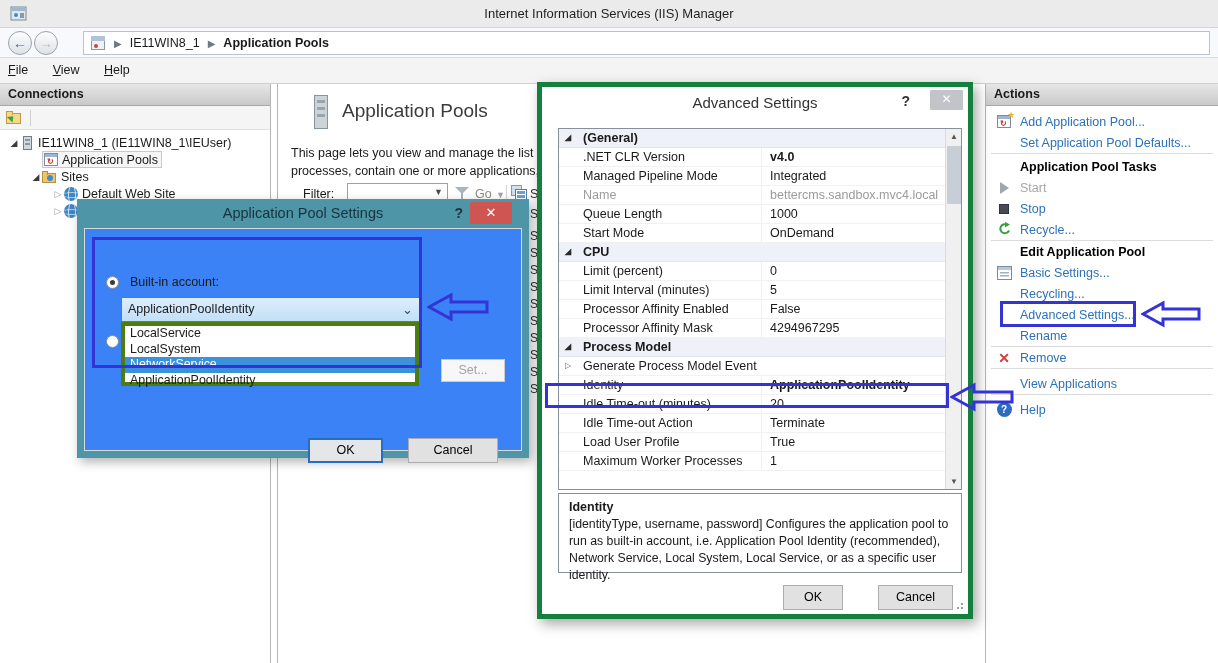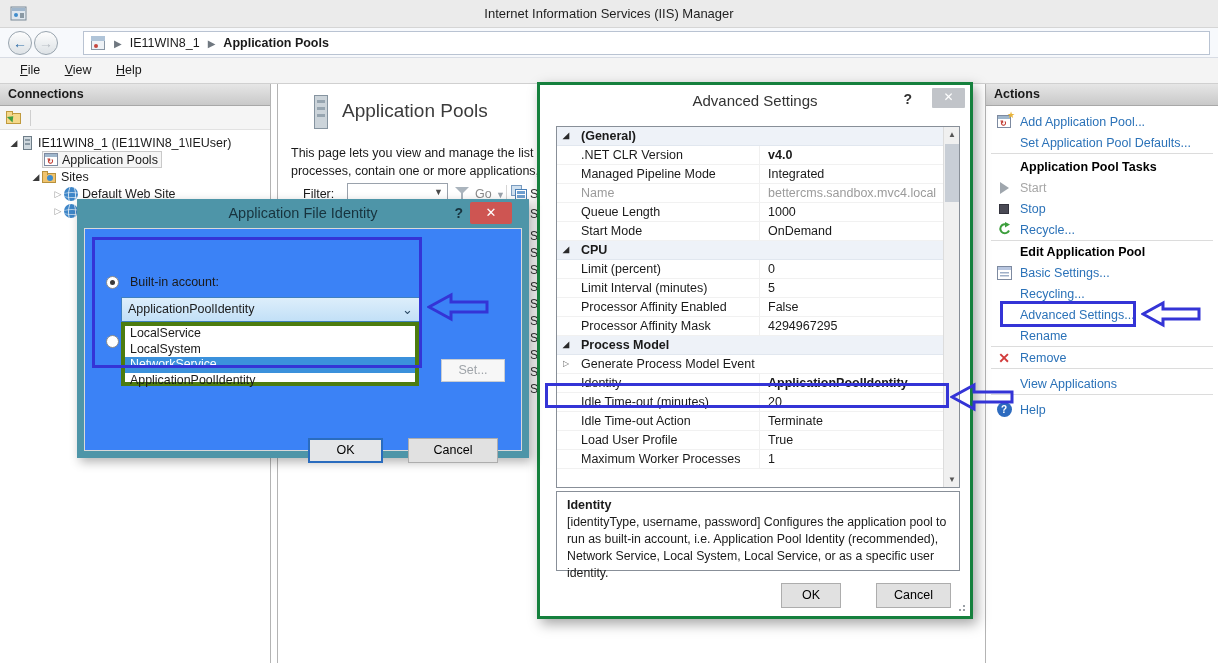--- a/index.html
+++ b/index.html
@@ -19,21 +19,21 @@
   .addressbox { position:absolute; left:83px; top:3px; width:1127px; height:24px; background:#fff; border:1px solid #b9c3d2; display:flex; align-items:center; padding-left:6px; }
   .crumb-chev { color:#707880; font-size:10px; margin:0 8px; }
   .crumb { color:#1a1a1a; }
   .crumb.current { font-weight:bold; }
   .doc-icon { width:16px; height:16px; position:relative; display:inline-block; }
   .doc-icon .b { position:absolute; inset:1px; background:#eef2f6; border:1px solid #8a97a5; }
   .doc-icon .t { position:absolute; left:1px; right:1px; top:1px; height:5px; background:#b0c4d8; }
   .doc-icon .d { position:absolute; left:4px; top:9px; width:4px; height:4px; background:#c6473f; border-radius:50%; }
 
   .menubar { position:absolute; left:0; top:58px; width:1218px; height:26px; background:#f4f4f4; border-bottom:1px solid #d0d0d0; }
-  .menu-item { display:inline-block; margin-left:20px; line-height:25px; color:#1a1a1a; }
+  .menu-item { display:inline-block; margin-left:8px; line-height:25px; color:#1a1a1a; }
   .menu-item::first-letter { text-decoration:underline; }
   .menu-item + .menu-item { margin-left:21px; }
 
   
   .panel-header { height:22px; background:linear-gradient(#e6e6e6,#c9c9c9); border-bottom:1px solid #a8a8a8; font-weight:bold; line-height:21px; padding-left:8px; }
 
   .left-panel { position:absolute; left:0; top:84px; width:271px; height:579px; background:#fff; border-right:1px solid #b4b4b4; }
   .conn-toolbar { height:24px; background:#f5f5f5; border-bottom:1px solid #e2e2e2; display:flex; align-items:center; padding-left:6px; }
   .tb-sep { width:1px; height:16px; background:#cfcfcf; margin-left:8px; }
   .folder-icon { width:16px; height:13px; position:relative; }
@@ -102,21 +102,21 @@
   .act-disabled { color:#a6a6a6; }
   .act-sep { height:1px; background:#dcdcdc; margin:0 5px; }
   .mt2 { margin-top:2px; } .mt4 { margin-top:4px; }
   .play-tri { width:0; height:0; border-left:9px solid #9fa6ad; border-top:6px solid transparent; border-bottom:6px solid transparent; }
   .stop-sq { width:10px; height:10px; background:#4a4a55; border:1px solid #33333d; }
   .x-red { color:#d23b3b; font-weight:bold; font-size:14px; }
   .help-circ { width:15px; height:15px; border-radius:50%; background:#2d6bbf; color:#fff; font-size:10px; font-weight:bold; text-align:center; line-height:15px; }
   .star { position:absolute; right:-3px; top:-4px; color:#e8b43a; font-size:9px; }
 
   
-  .adv-dialog { position:absolute; left:537px; top:82px; width:436px; height:537px; background:#fff; border:3px solid #15803d; box-shadow:4px 5px 12px rgba(0,0,0,.35); z-index:10; }
+  .adv-dialog { position:absolute; left:537px; top:82px; width:436px; height:537px; background:#fff; border:5px solid #15803d; box-shadow:4px 5px 12px rgba(0,0,0,.35); z-index:10; }
   .adv-title { position:absolute; left:0; top:7px; width:100%; text-align:center; font-size:15px; color:#333; }
   .dlg-help { position:absolute; top:6px; font-size:14px; font-weight:bold; color:#333; }
   .adv-dialog .dlg-help { right:58px; }
   .adv-close { position:absolute; right:5px; top:3px; width:33px; height:20px; background:#c1c4c9; color:#fff; text-align:center; line-height:19px; font-size:12px; border-radius:1px; }
   .grid { position:absolute; left:16px; top:41px; width:404px; height:362px; border:1px solid #888f98; background:#fff; overflow:hidden; }
   .g-row { position:relative; height:19px; line-height:18px; border-bottom:1px solid #f1f1f1; padding-left:24px; white-space:nowrap; }
   .g-row .tri { position:absolute; left:6px; top:0; font-size:8px; color:#2a2a2a; }
   .g-row .tri.closed { color:#6a6a6a; }
   .g-cat { background:#eef2f8; font-weight:bold; border-bottom:1px solid #e1e7ef; }
   .g-name { display:inline-block; width:178px; overflow:hidden; vertical-align:top; }
@@ -437,21 +437,21 @@
     <div class="btn adv-ok">OK</div>
     <div class="btn adv-cancel">Cancel</div>
     <div class="grip">
         <i></i>
         <i></i>
         <i></i>
       </div>
   </div>
 
   <div class="idn-dialog">
-    <div class="idn-title">Application File Identity</div>
+    <div class="idn-title">Application Pool Settings</div>
     <div class="dlg-help">?</div>
     <div class="idn-close">✕</div>
     <div class="idn-content">
       <span class="radio sel idn-radio1"></span>
       <span class="idn-builtin-label">Built-in account:</span>
       <div class="combo">
         <span>ApplicationPoolIdentity</span>
         <span class="chev">⌄</span>
       </div>
       <span class="radio idn-radio2"></span>

